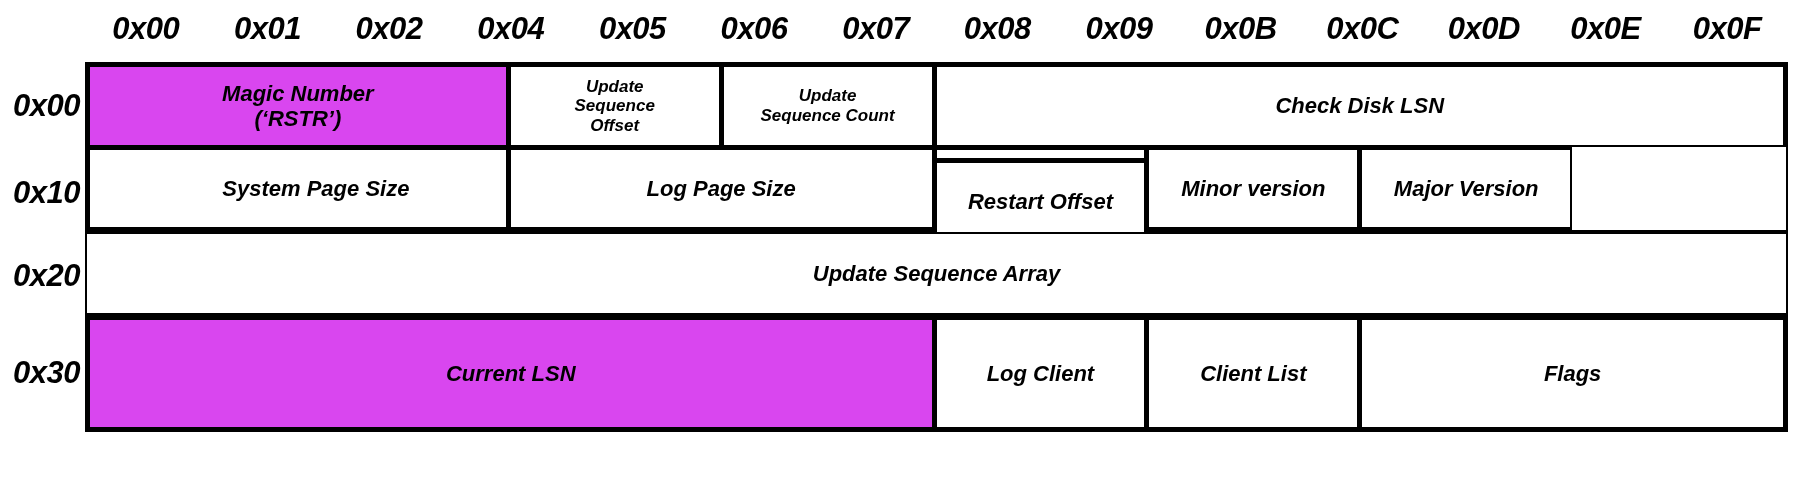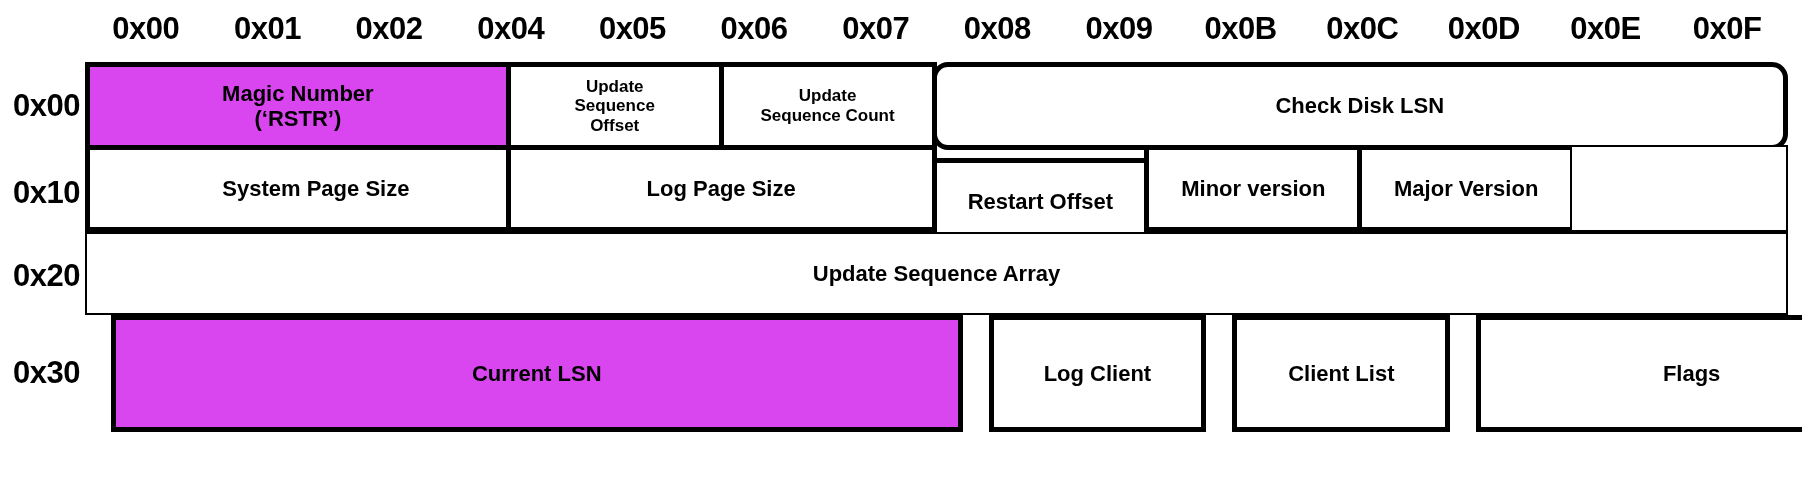--- a/index.html
+++ b/index.html
@@ -11,20 +11,21 @@
     width: 1802px;
     height: 488px;
     font-family: "Liberation Sans", sans-serif;
     color: #000000;
     overflow: hidden;
   }
   #diagram {
     position: relative;
     width: 1440px;
     height: 488px;
+    font-style: italic;
   }
 
   
   .col-header-strip {
     position: absolute;
     left: 85px;
     top: 4px;
     width: 1703px;
     height: 50px;
     display: flex;
@@ -90,21 +91,21 @@
 
   
   .row-0 { top: 0px;   height: 88px; }
   .row-1 { top: 88px;  height: 87px; }
   .row-2 { top: 175px; height: 83px; }
   .row-3 { top: 258px; height: 117px; }
 
   .row-0 .cell { height: 88px; }
   .row-1 .cell { height: 87px; }
   .row-2 .cell { height: 83px; }
-  .row-3 .cell { height: 117px; margin-left: 26px; }
+  .row-3 .cell { height: 117px; }
 
   
   .row-1, .row-2, .row-3 { margin-top: 0; }
   .row-1 .cell { margin-top: -5px; }
   .row-2 .cell { margin-top: -5px; }
   .row-3 .cell { margin-top: -5px; }
 
   .cell-text { display: block; }
 </style>
 </head>
@@ -148,21 +149,21 @@
             <span class="cell-text">Sequence</span>
             <span class="cell-text">Offset</span>
           </div>
         </div>
         <div class="cell small" style="flex: 0 0 217.875px;">
           <div>
             <span class="cell-text">Update</span>
             <span class="cell-text">Sequence Count</span>
           </div>
         </div>
-        <div class="cell" style="flex: 0 0 856.5px; border-radius: 16px;">
+        <div class="cell" style="flex: 0 0 856.5px;">
           <div>
             <span class="cell-text">Check Disk LSN</span>
           </div>
         </div>
       </div>
     <div class="struct-row row-1">
         <div class="cell" style="flex: 0 0 425.75px; padding-left: 36px;">
           <div>
             <span class="cell-text">System Page Size</span>
           </div>

